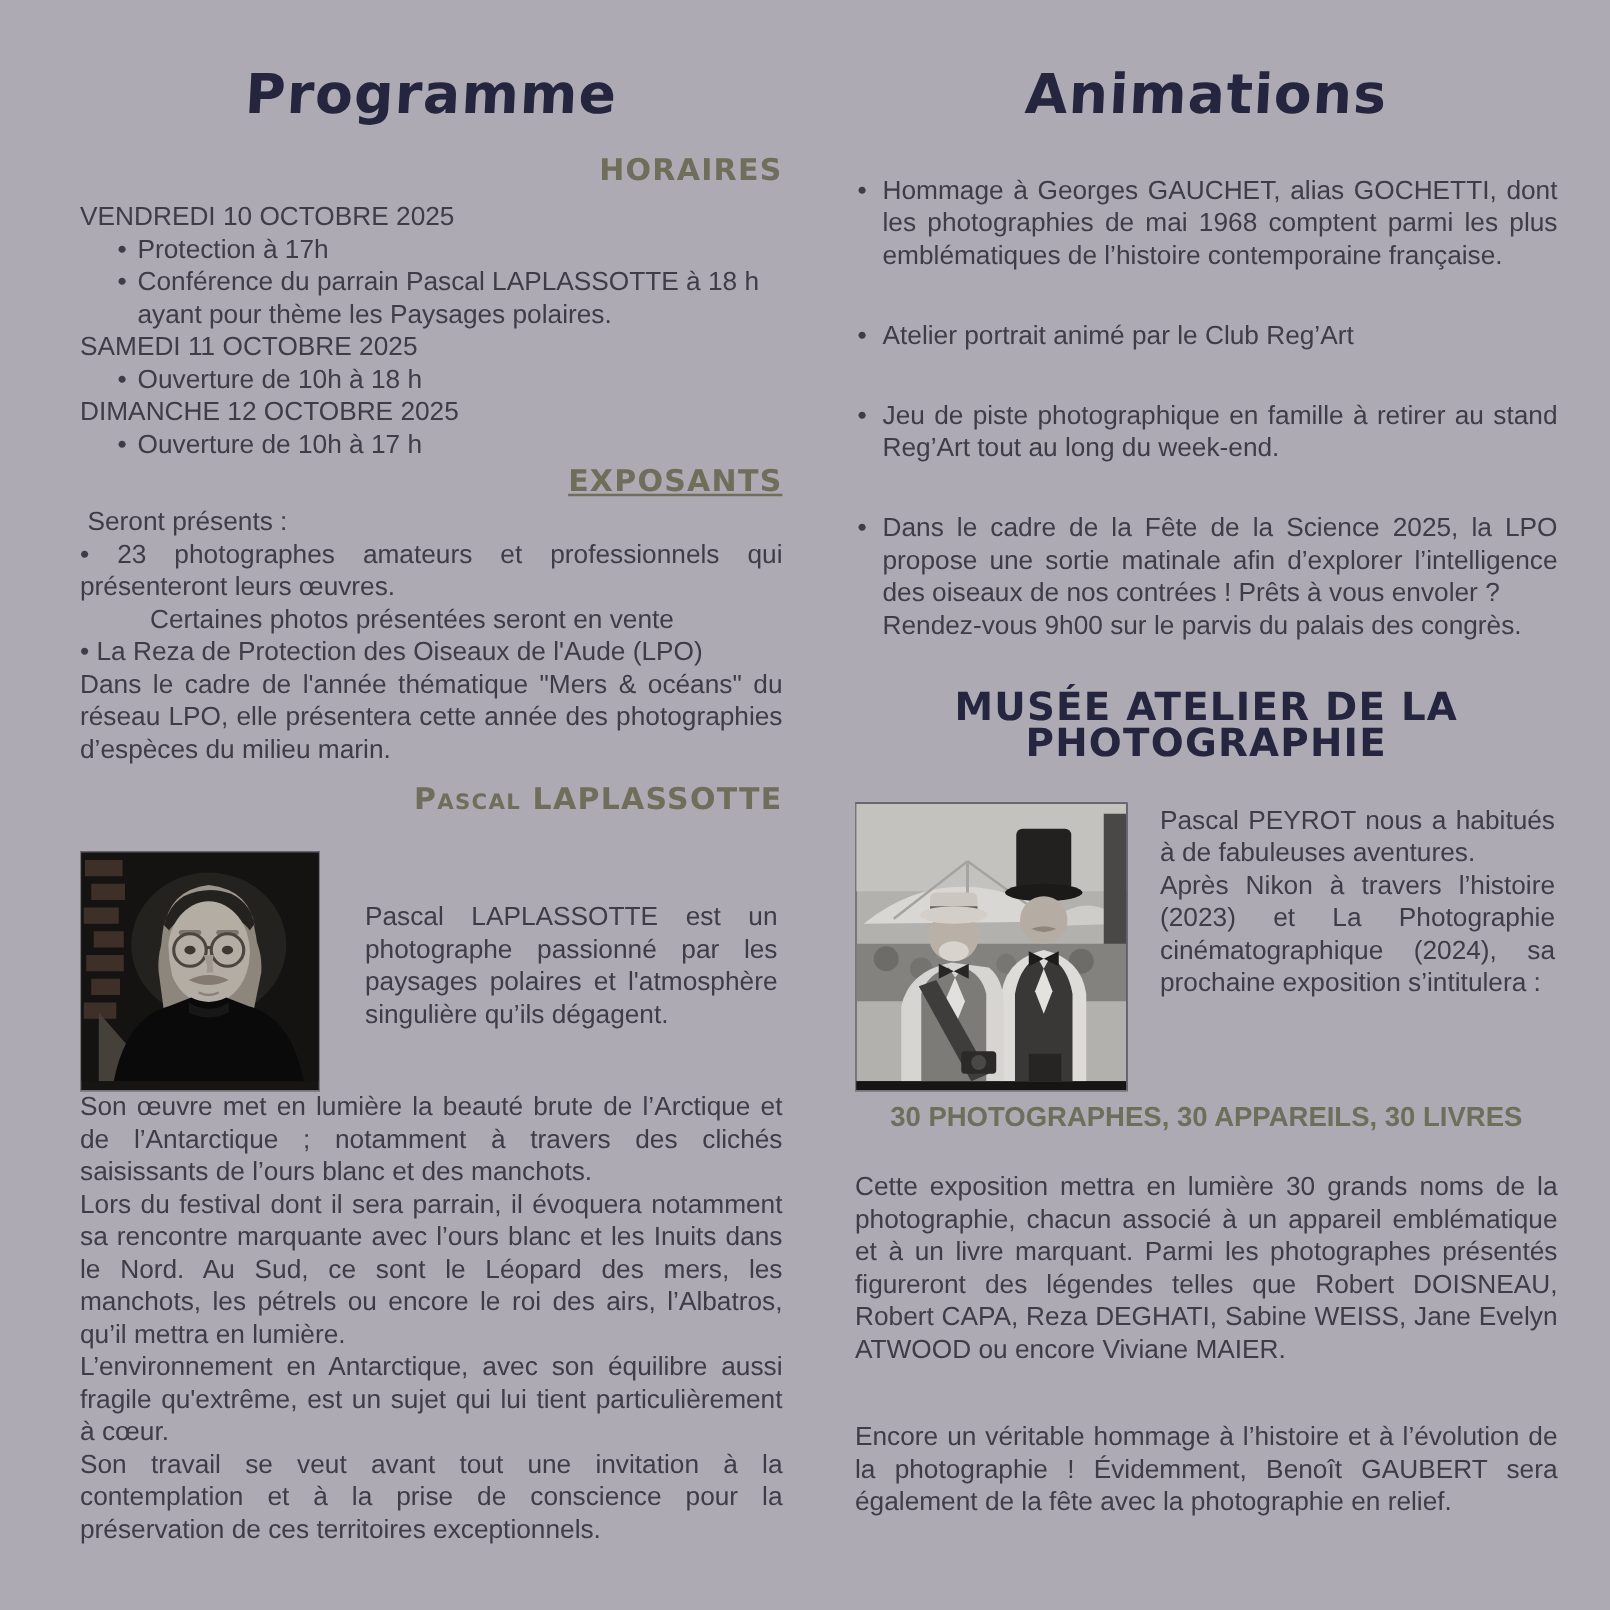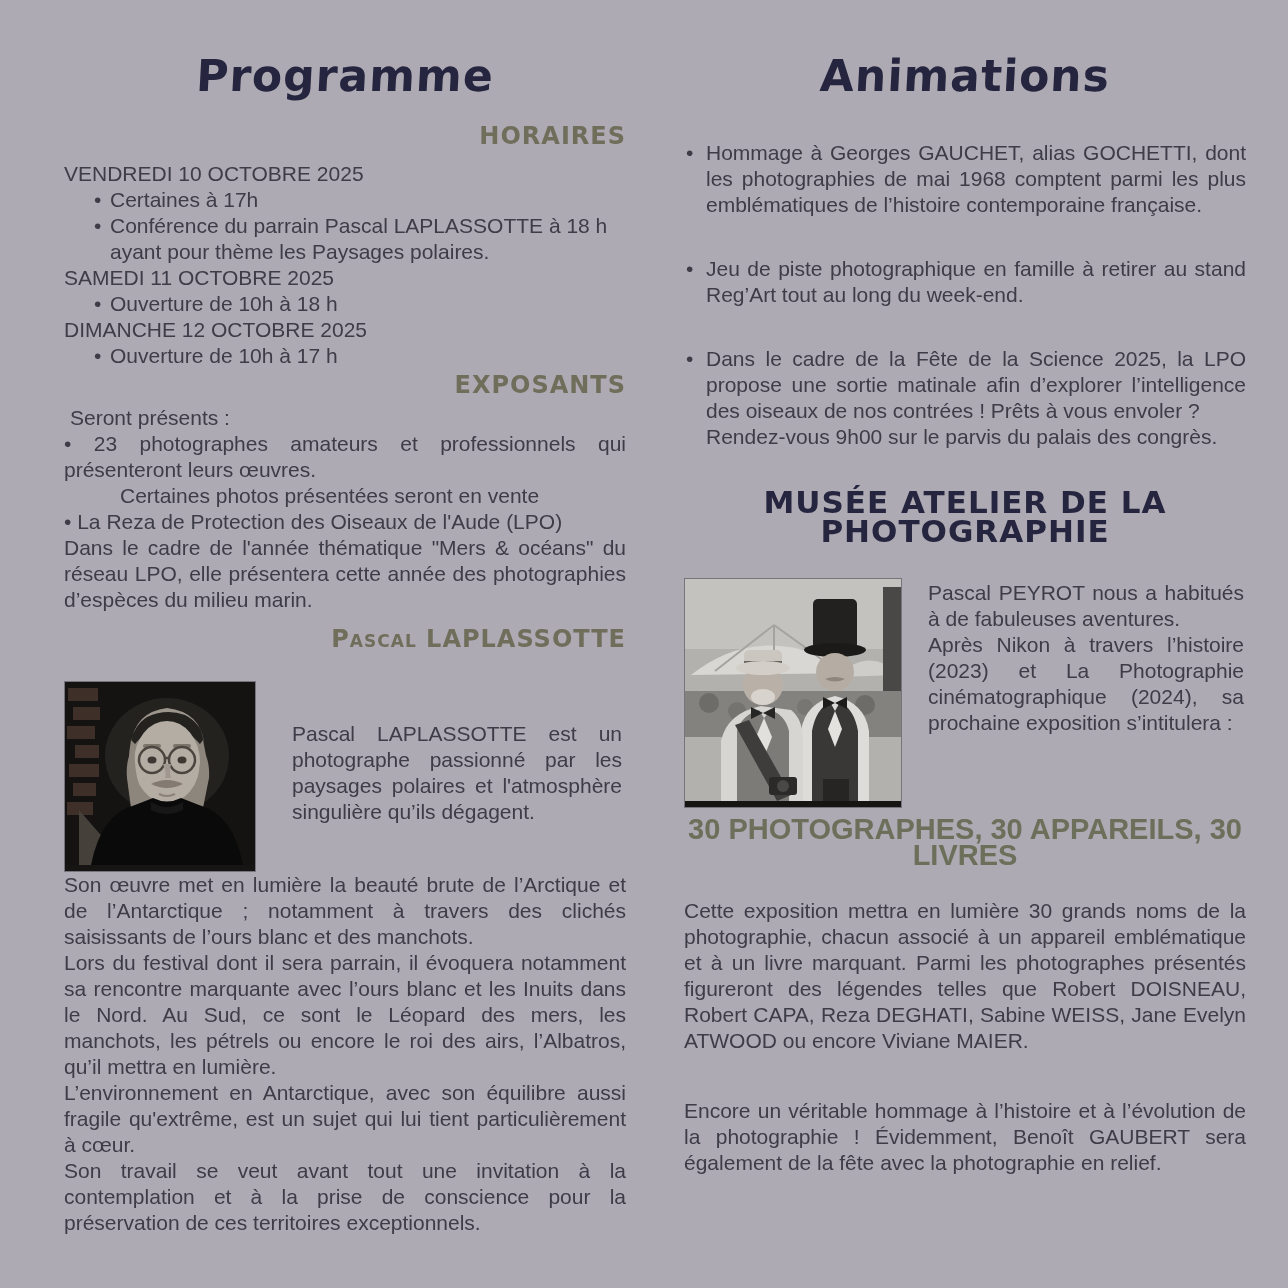--- a/index.html
+++ b/index.html
@@ -30,21 +30,21 @@
   .navy-heading{
     font-family:"DejaVu Sans", sans-serif;font-weight:bold;
     font-size:31px;line-height:29px;color:var(--title);
     text-align:center;letter-spacing:1px;font-variant:small-caps;
   }
   .h-horaires{margin-top:22px;}
   .schedule{margin-top:11px;}
   .sched-day{margin:0;}
   .sched-item{margin:0;padding-left:46px;position:relative;}
   .sched-item::before{content:"\2022";position:absolute;left:30px;}
-  .h-exposants{margin-top:2px;}
+  .h-exposants{margin-top:2px;text-decoration:underline;}
   .exposants{margin-top:6px;}
   .exposants p{margin:0;}
   .exp-intro{padding-left:6px;}
   .exp-just{text-align:justify;}
   .exp-note{padding-left:56px;}
   .h-laplassotte{margin-top:12px;}
 
   .media-row{display:flex;margin-top:28px;}
   .photo-frame{flex:none;border:1px solid #76747c;background:#161513;}
   .media-text{text-align:justify;}
@@ -56,39 +56,39 @@
   .bullets{margin-top:40px;}
   .bullet{position:relative;padding-left:22px;margin:0 0 38px 0;text-align:justify;}
   .bullet::before{content:"\2022";position:absolute;left:2px;}
   .pre-line{white-space:pre-line;}
 
   .h-musee{margin-top:12px;}
   .musee-row{margin-top:32px;}
   .musee-p{margin:0;text-align:justify;}
   .expo-line{
     margin-top:8px;text-align:center;font-weight:bold;
-    color:var(--expo);font-size:29px;
+    color:var(--expo);font-size:22px;
   }
   .musee-paras p{margin:0;text-align:justify;}
   .mp1{margin-top:30px !important;}
   .mp2{margin-top:44px !important;}
 </style>
 </head>
 <body>
 
 <div class="page">
 
   <div class="col col-left">
     <div class="main-title">Programme</div>
 
     <div class="sub-heading h-horaires">HORAIRES</div>
 
     <div class="schedule">
       <p class="sched-day">VENDREDI 10 OCTOBRE 2025</p>
-      <p class="sched-item">Certaines à 17h</p>
+      <p class="sched-item">Protection à 17h</p>
       <p class="sched-item">Conférence du parrain Pascal LAPLASSOTTE à 18 h ayant pour thème les Paysages polaires.</p>
       <p class="sched-day">SAMEDI 11 OCTOBRE 2025</p>
       <p class="sched-item">Ouverture de 10h à 18 h</p>
       <p class="sched-day">DIMANCHE 12 OCTOBRE 2025</p>
       <p class="sched-item">Ouverture de 10h à 17 h</p>
     </div>
 
     <div class="sub-heading h-exposants">EXPOSANTS</div>
 
     <div class="exposants">
@@ -145,20 +145,21 @@
       <p>L’environnement en Antarctique, avec son équilibre aussi fragile qu'extrême, est un sujet qui lui tient particulièrement à cœur.</p>
       <p>Son travail se veut avant tout une invitation à la contemplation et à la prise de conscience pour la préservation de ces territoires exceptionnels.</p>
     </div>
   </div>
 
   <div class="col col-right">
     <div class="main-title">Animations</div>
 
     <div class="bullets">
       <p class="bullet">Hommage à Georges GAUCHET, alias GOCHETTI, dont les photographies de mai 1968 comptent parmi les plus emblématiques de l’histoire contemporaine française.</p>
+      <p class="bullet">Atelier portrait animé par le Club Reg’Art</p>
       <p class="bullet">Jeu de piste photographique en famille à retirer au stand Reg’Art tout au long du week-end.</p>
       <p class="bullet pre-line">Dans le cadre de la Fête de la Science 2025, la LPO propose une sortie matinale afin d’explorer l’intelligence des oiseaux de nos contrées ! Prêts à vous envoler ?
 Rendez-vous 9h00 sur le parvis du palais des congrès.</p>
     </div>
 
     <div class="navy-heading h-musee">MUSÉE ATELIER DE LA PHOTOGRAPHIE</div>
 
     <div class="media-row musee-row">
       <div class="photo-frame">
         <svg width="216" height="222" viewBox="0 0 216 222">

